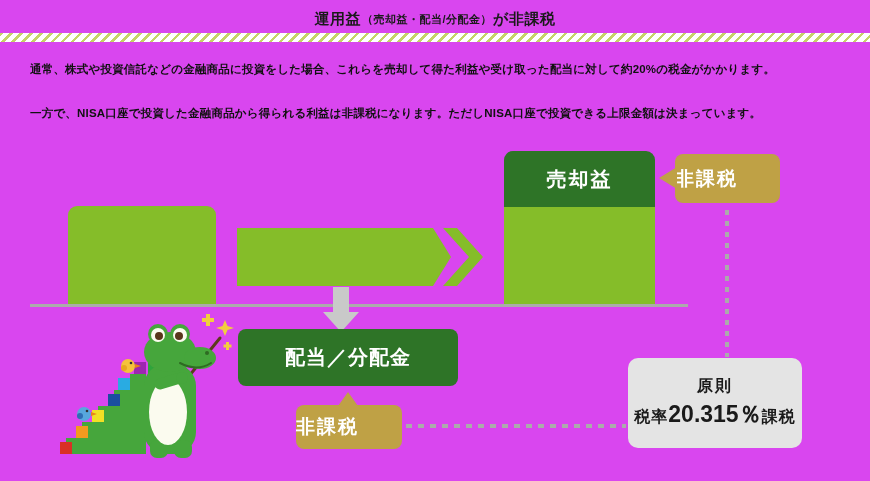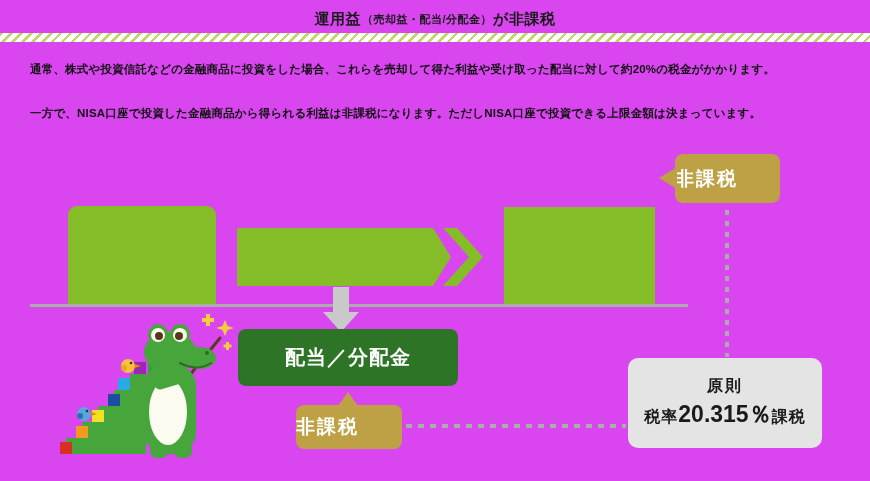--- a/index.html
+++ b/index.html
@@ -66,21 +66,21 @@
   }
   .vdots{
     position:absolute;left:725px;top:210px;width:4px;height:147px;
     background:repeating-linear-gradient(to bottom,var(--line_gray) 0 5px,transparent 5px 11px);
   }
   .hdots{
     position:absolute;left:406px;top:424px;width:220px;height:4px;
     background:repeating-linear-gradient(to right,var(--line_gray) 0 6px,transparent 6px 12px);
   }
   .tax-note-box{
-    position:absolute;left:628px;top:358px;width:194px;height:90px;
+    position:absolute;left:628px;top:358px;width:174px;height:90px;
     background:var(--gray_box);border-radius:10px;
     display:flex;flex-direction:column;align-items:center;justify-content:center;
     color:#1a1a1a;row-gap:2px;
   }
   .tax-note-line1{font-size:16px;font-weight:bold;letter-spacing:2px;}
   .tax-note-line2{display:flex;align-items:baseline;font-weight:bold;}
   .tax-note-line2 .norm{font-size:16px;letter-spacing:1px;}
   .tax-note-line2 .rate{font-size:23px;letter-spacing:0;}
   .mascot{position:absolute;left:58px;top:312px;width:178px;height:148px;}
 </style>
@@ -105,20 +105,23 @@
 
   <svg class="invest-arrow" viewBox="0 0 246 58" aria-hidden="true">
     <polygon points="0,0 196,0 214,29 196,58 0,58" fill="#85BD29"></polygon>
     <polygon points="220,0 246,29 220,58 206,58 232,29 206,0" fill="#85BD29"></polygon>
   </svg>
 
   <svg class="gray-arrow" viewBox="0 0 36 45" aria-hidden="true">
     <polygon points="10,0 26,0 26,25 36,25 18,45 0,25 10,25" fill="#C9C9C9"></polygon>
   </svg>
 
+  <div class="sale-box-top">
+    <span>売却益</span>
+  </div>
   <div class="sale-box-bottom"></div>
 
   <div class="badge badge1">
     <svg class="badge-tail" width="18" height="22" viewBox="0 0 18 22" aria-hidden="true">
       <polygon points="18,0 0,11 18,22" fill="#BFA145"></polygon>
     </svg>
     <span>非課税</span>
   </div>
 
   <div class="dividend-box">

